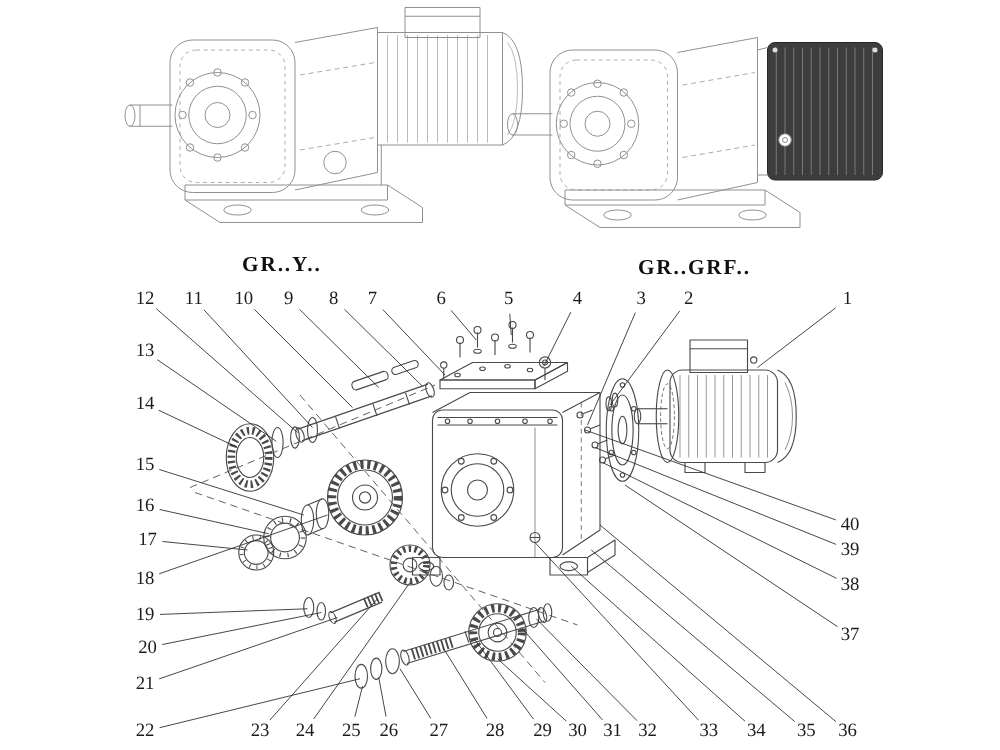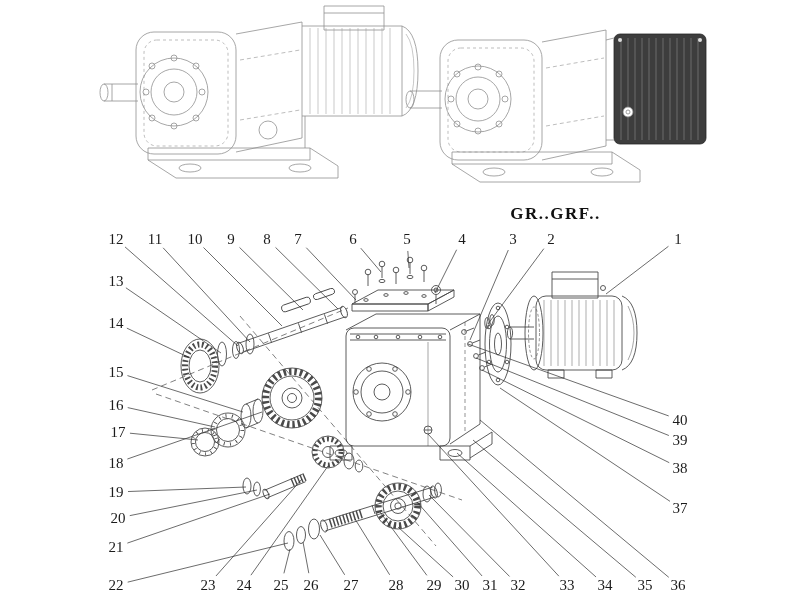--- a/index.html
+++ b/index.html
@@ -343,20 +343,21 @@
         <circle cx="398" cy="506" r="19.5" stroke-width="6.5" stroke-dasharray="2.4 3"></circle>
         <circle cx="398" cy="506" r="15"></circle>
         <circle cx="398" cy="506" r="7.5"></circle>
         <circle cx="398" cy="506" r="3.2"></circle>
         <ellipse cx="427" cy="494" rx="4" ry="8"></ellipse>
         <ellipse cx="438" cy="490" rx="3.4" ry="7"></ellipse>
       </g>
     </g>
   </svg>
 
+  <div class="model-label" id="label-left">GR..Y..</div>
   <div class="model-label" id="label-right">GR..GRF..</div>
 
   <svg class="layer" id="overlay" width="800" height="600" viewBox="0 0 800 600">
       <line x1="668.4639479112989" y1="246.28448423442447" x2="606" y2="294" class="leader"></line>
       <text x="678" y="239" class="callout">1</text>
       <line x1="543.8545572458427" y1="248.64067673179954" x2="488" y2="324" class="leader"></line>
       <text x="551" y="239" class="callout">2</text>
       <line x1="508.29936880728144" y1="250.04101745266448" x2="470" y2="340" class="leader"></line>
       <text x="513" y="239" class="callout">3</text>
       <line x1="456.6334368540005" y1="249.73312629199899" x2="435" y2="293" class="leader"></line>

